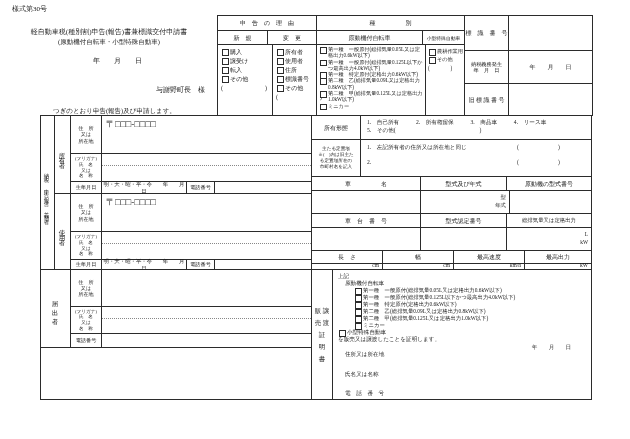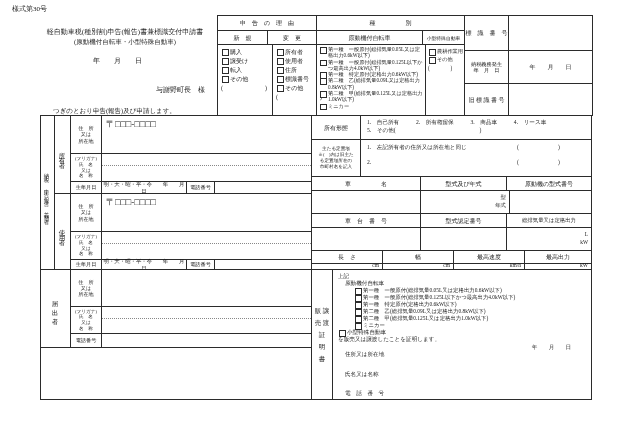--- a/index.html
+++ b/index.html
@@ -25,21 +25,21 @@
   .small65{font-size:6.5px;line-height:9px;}
   .small7{font-size:7px;line-height:9px;}
   .unit{position:absolute;right:3px;bottom:1px;font-size:5.5px;}
 </style>
 </head>
 <body>
 
 <div class="page">
 
   <div class="abs small7" style="left:12px;top:5px;">様式第30号</div>
-  <div class="abs" style="left:30px;top:28px;width:190px;text-align:center;">
+  <div class="abs" style="left:14px;top:28px;width:190px;text-align:center;">
     <div class="small7">軽自動車税(種別割)申告(報告)書兼標識交付申請書</div>
     <div class="small65">(原動機付自転車・小型特殊自動車)</div>
   </div>
   <div class="abs small7" style="left:93px;top:57px;">年　　月　　日</div>
   <div class="abs small7" style="left:156px;top:86px;">与謝野町長　様</div>
   <div class="abs small65" style="left:53px;top:106px;">つぎのとおり申告(報告)及び申請します。</div>
 
   <div class="box row" style="left:217px;top:15px;width:376px;height:101px;">
 
     <div class="col" style="width:98px;">

